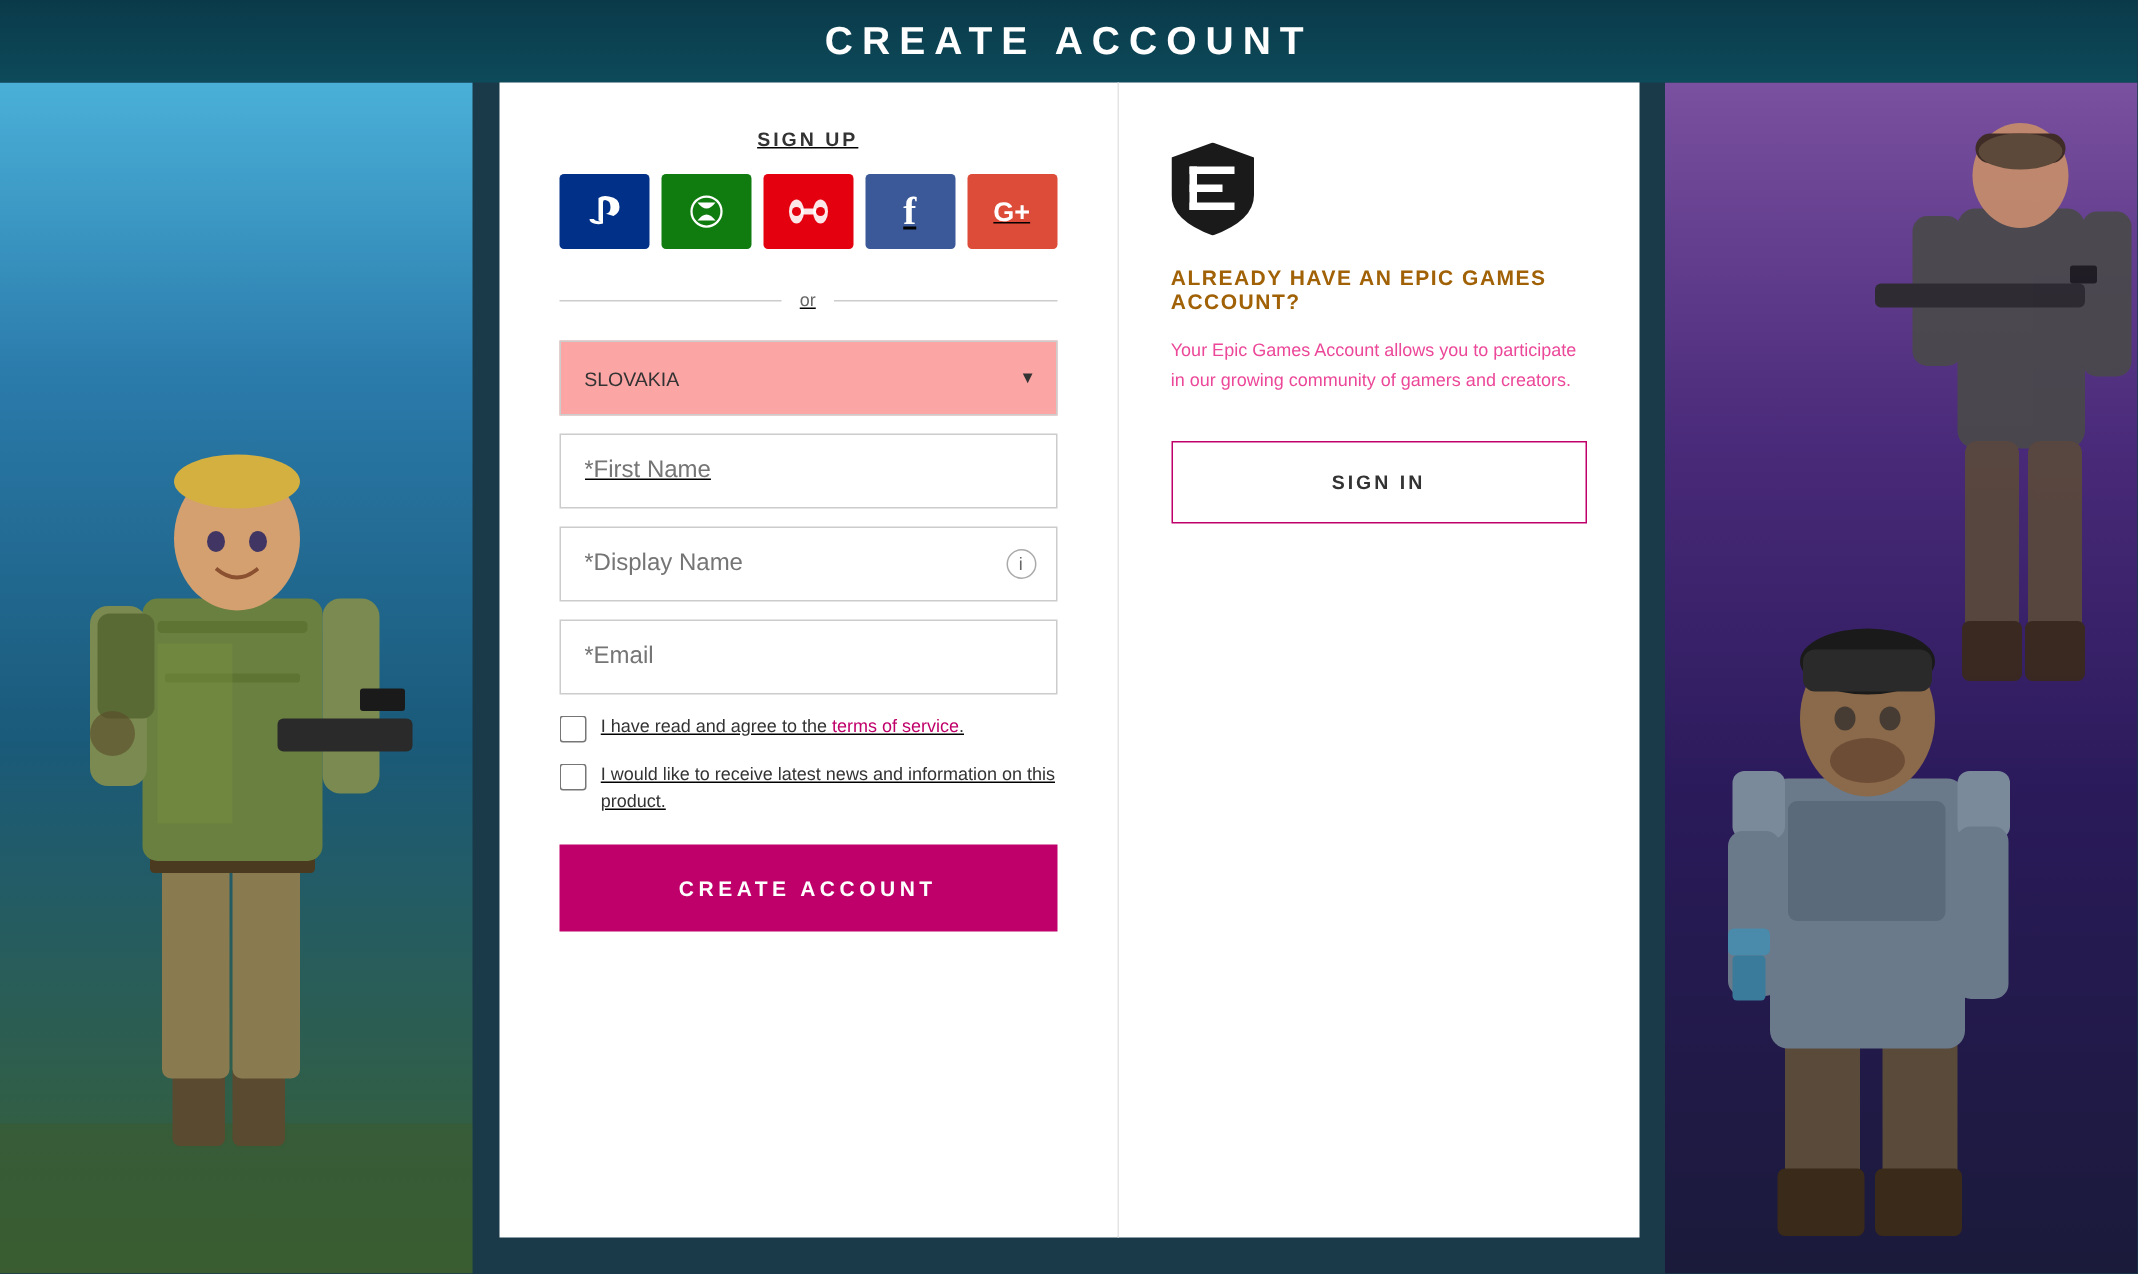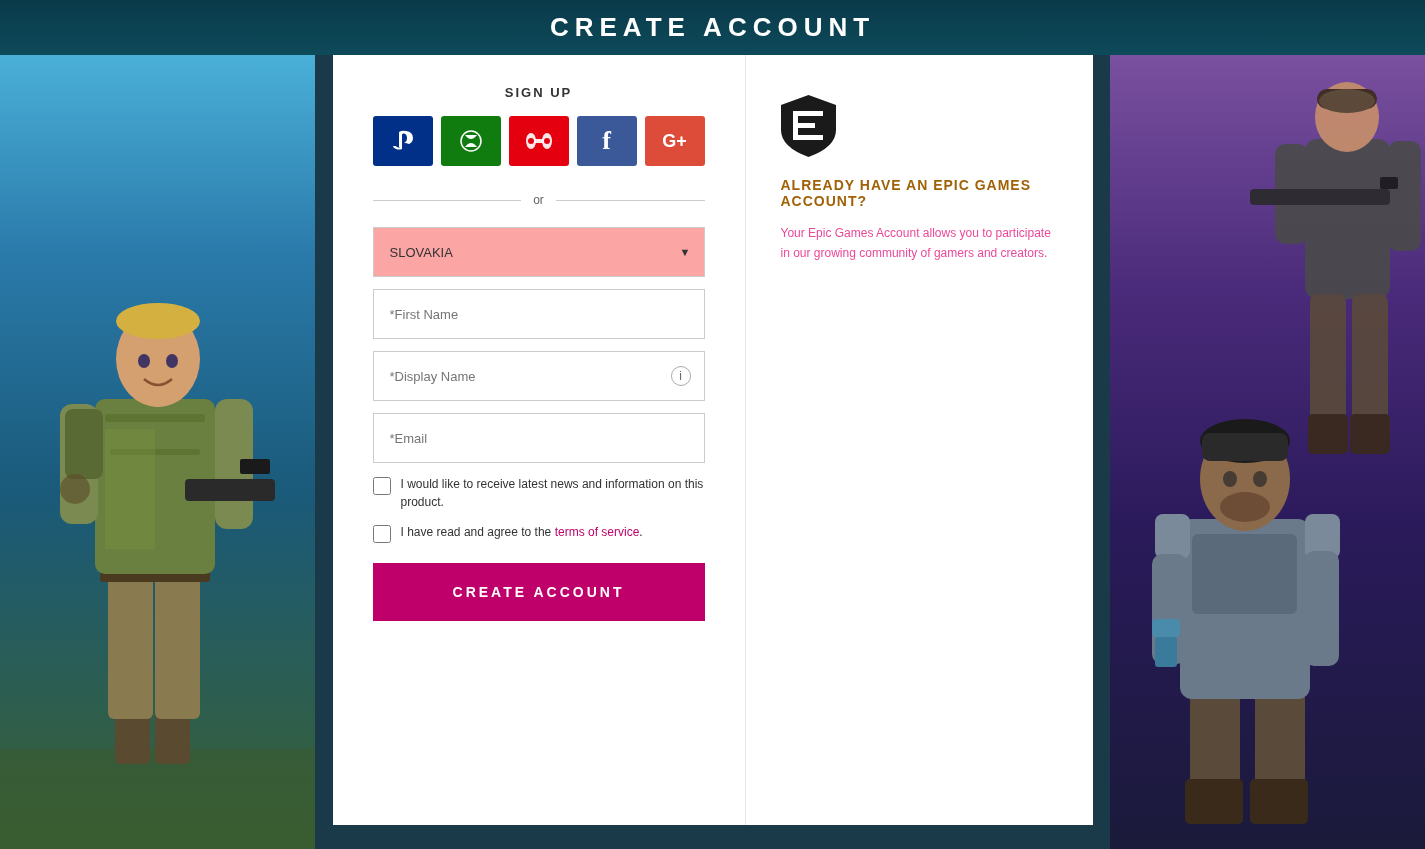--- a/index.html
+++ b/index.html
@@ -45,20 +45,21 @@
       min-height: 770px;
       background: #fff;
       display: flex;
       z-index: 20;
     }
 
     .modal-left {
       flex: 1;
       padding: 30px 40px 19px 40px;
       border-right: 1px solid #e5e5e5;
+      text-decoration: underline;
     }
 
     .modal-right {
       width: 360px;
       padding: 40px 35px;
     }
 
     
     .signup-label {
       text-align: center;
@@ -129,21 +130,21 @@
 
     .form-row .form-input {
       flex: 1;
     }
 
     .form-input {
       width: 100%;
       height: 50px;
       border: 1px solid #ccc;
       padding: 0 16px;
-      font-size: 13px;
+      font-size: 16px;
       color: #14532d;
       outline: none;
     }
 
     .select-wrapper {
       position: relative;
       margin-bottom: 12px;
     }
 
     .form-select {
@@ -506,29 +507,29 @@
     
     <div class="form-group">
       <input class="form-input" type="email" placeholder="*Email" style="">
     </div>
 
     
 
     
     <div class="checkbox-row">
       <input type="checkbox" class="checkbox-input" style="">
-      <label class="checkbox-label">I would like to receive latest news and information on this product.</label>
-    </div>
-
-    
-    <div class="checkbox-row">
-      <input type="checkbox" class="checkbox-input" style="">
       <label class="checkbox-label">
         <span>I have read and agree to the </span><a href="#" class="tos-link">terms of service</a><span>.</span>
       </label>
+    </div>
+
+    
+    <div class="checkbox-row">
+      <input type="checkbox" class="checkbox-input" style="">
+      <label class="checkbox-label">I would like to receive latest news and information on this product.</label>
     </div>
 
     
     <button class="create-btn">CREATE ACCOUNT</button>
 
   </div>
 
   <div class="modal-right">
 
     
@@ -540,15 +541,16 @@
         <rect x="12" y="16" width="30" height="5" fill="white"></rect>
         <rect x="12" y="28" width="22" height="5" fill="white"></rect>
         <rect x="12" y="40" width="30" height="5" fill="white"></rect>
         <rect x="12" y="16" width="5" height="29" fill="white"></rect>
       </svg>
     </div>
 
     <div class="already-title">ALREADY HAVE AN EPIC GAMES ACCOUNT?</div>
     <p class="already-desc">Your Epic Games Account allows you to participate in our growing community of gamers and creators.</p>
 
+    <button class="signin-btn">SIGN IN</button>
   </div>
 
 </div>
 
 </body></html>

